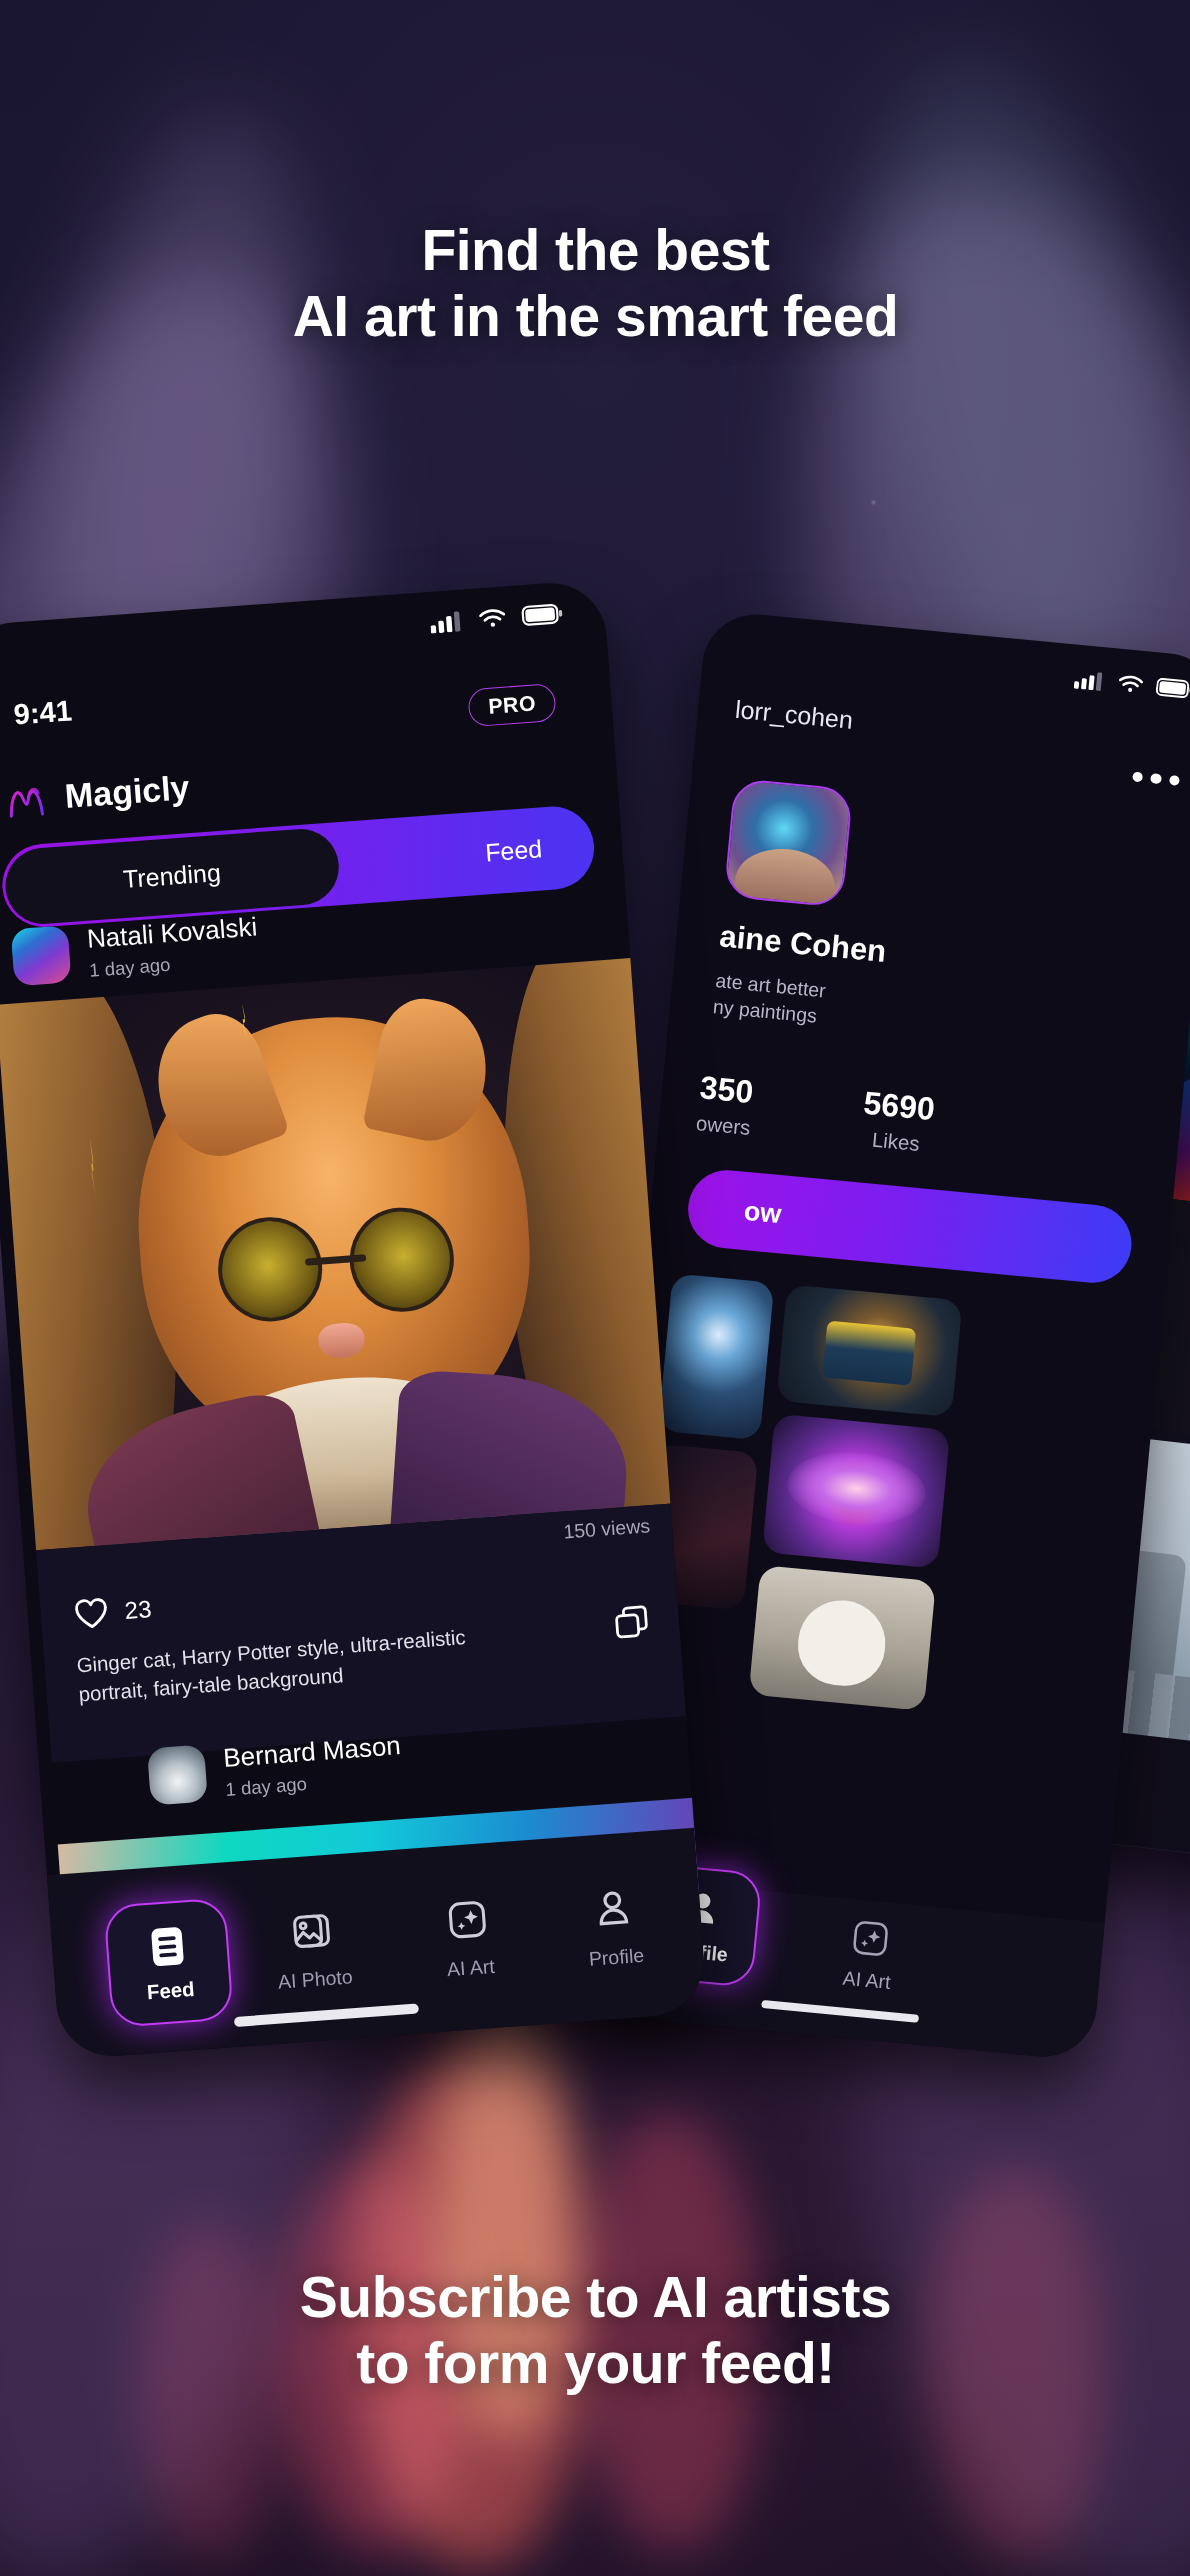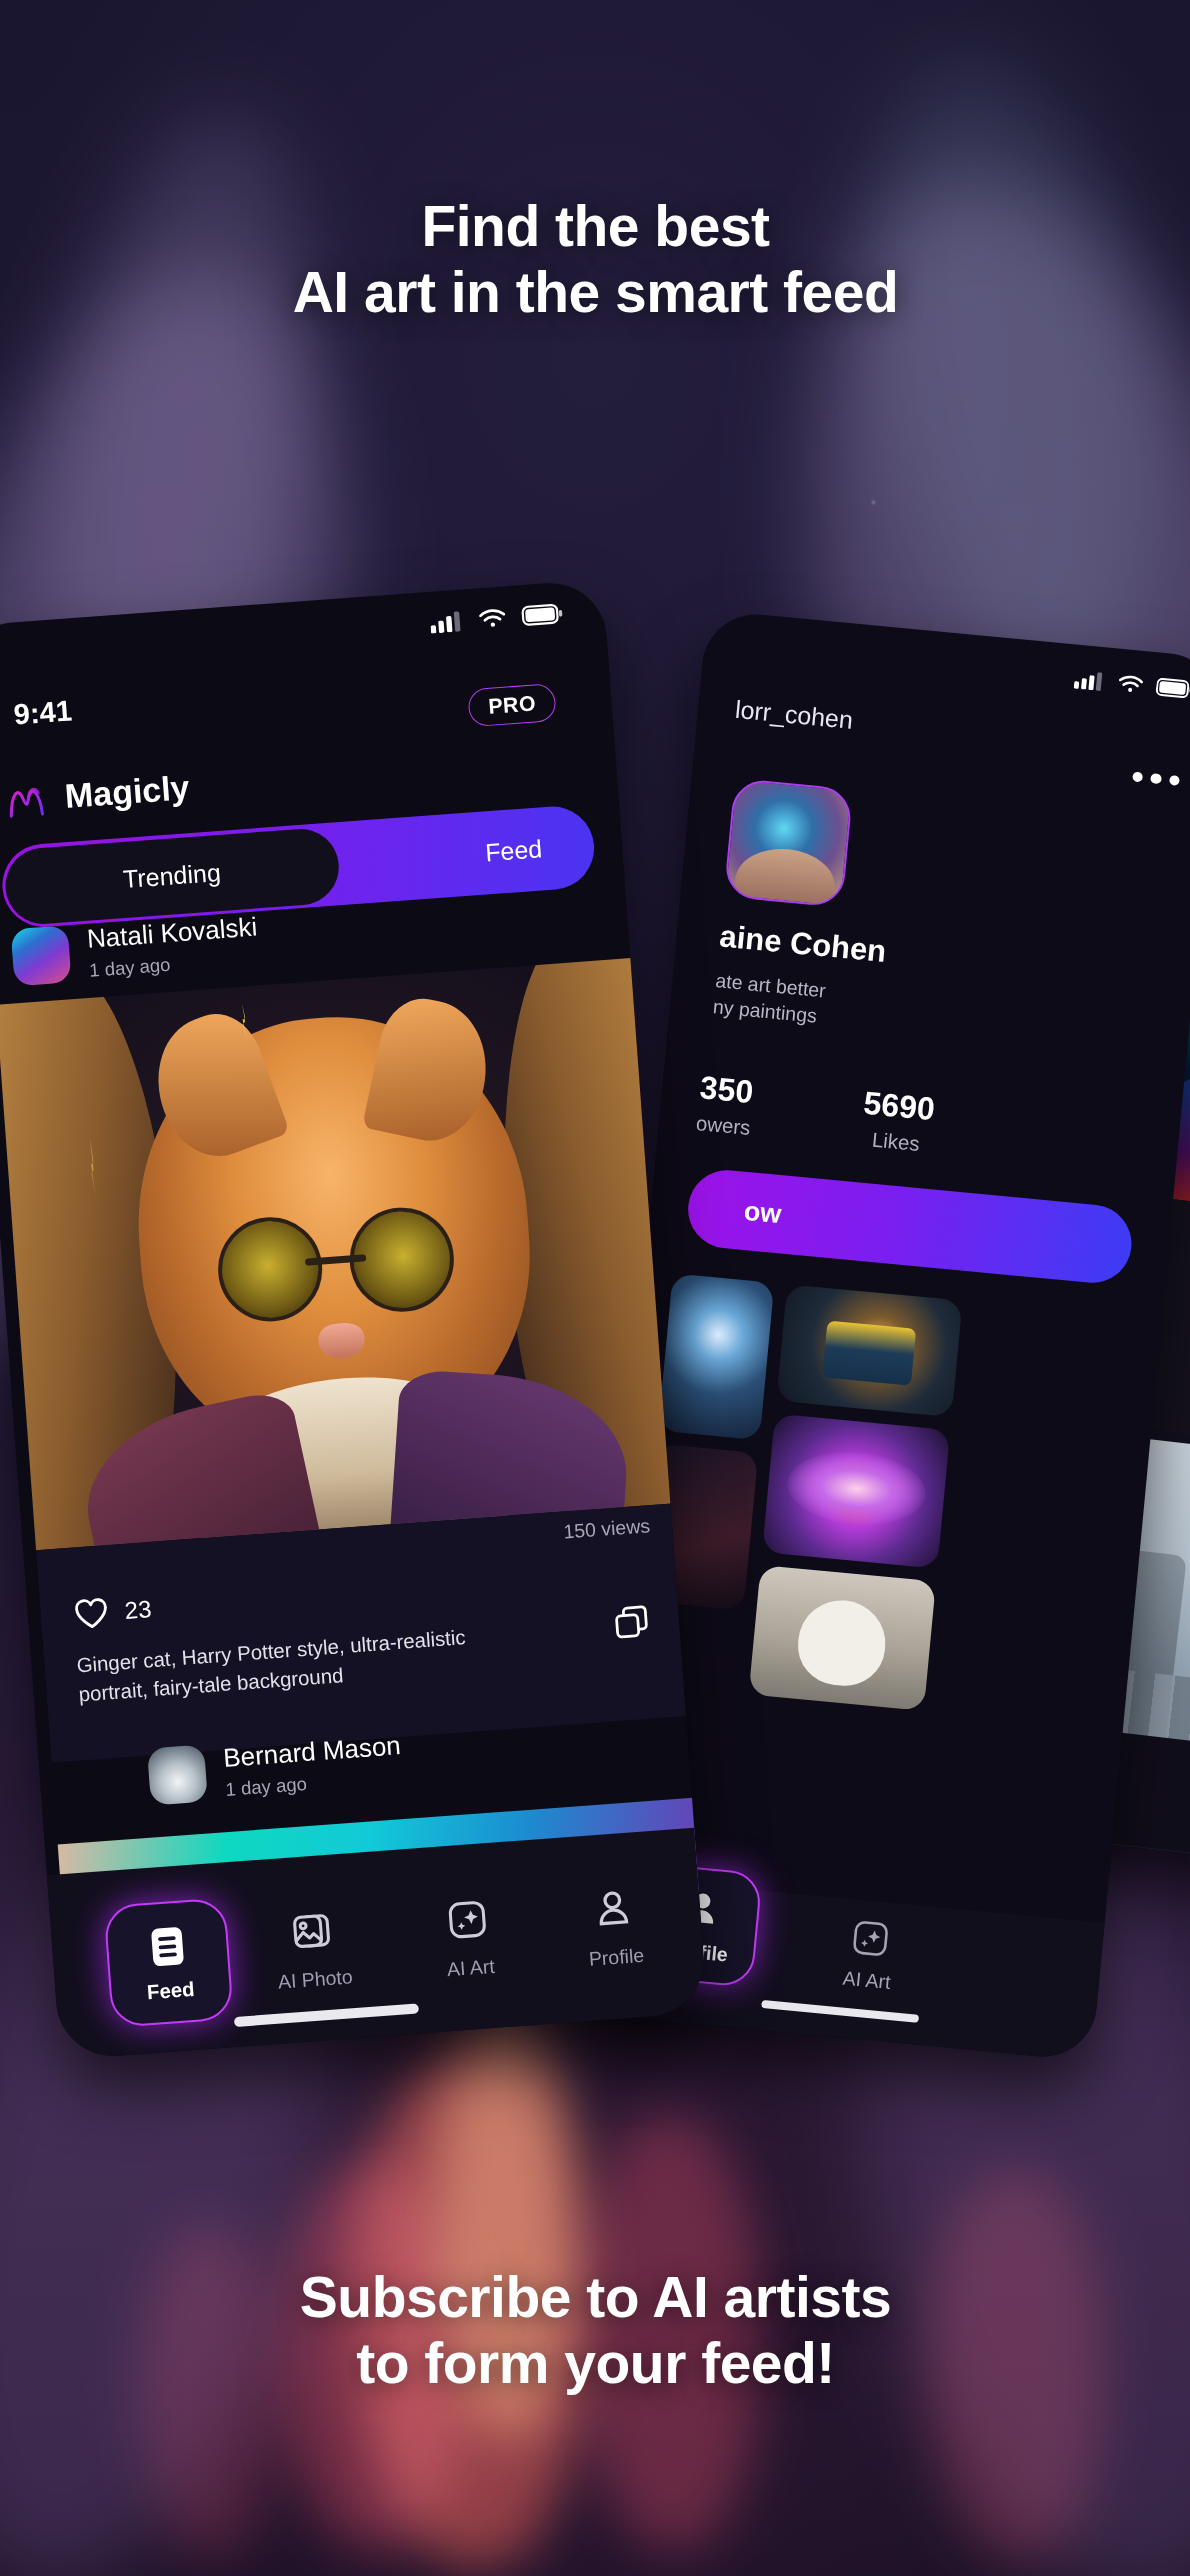--- a/index.html
+++ b/index.html
@@ -20,21 +20,21 @@
   .wisp { position:absolute; border-radius:50%; filter:blur(43px); mix-blend-mode:screen; }
   .flame { position:absolute; border-radius:50% 50% 45% 55%; filter:blur(26px); mix-blend-mode:screen; }
   .spark { position:absolute; background:#fff; border-radius:50%; filter:blur(0.9px); }
 
   
   .headline {
     position:absolute; left:0; width:1191px; text-align:center; color:#fff;
     font-weight:bold; letter-spacing:-0.5px; z-index:40;
     text-shadow:0 2.8px 24px rgba(0,0,0,.55);
   }
-  #headline-top { top:193px; font-size:57px; line-height:1.16; }
+  #headline-top { top:217px; font-size:57px; line-height:1.16; }
   #headline-bottom { top:2264px; font-size:57px; line-height:1.16; }
 
   
   .phone { position:absolute; background:#0d0b16; overflow:hidden;
            box-shadow:0 32px 65px rgba(0,0,0,.62); }
 
   
   #phone3 {
     width:399px; height:1001px; left:946px; top:844px;
     border-radius:48px; transform:rotate(6.6deg); z-index:10;

